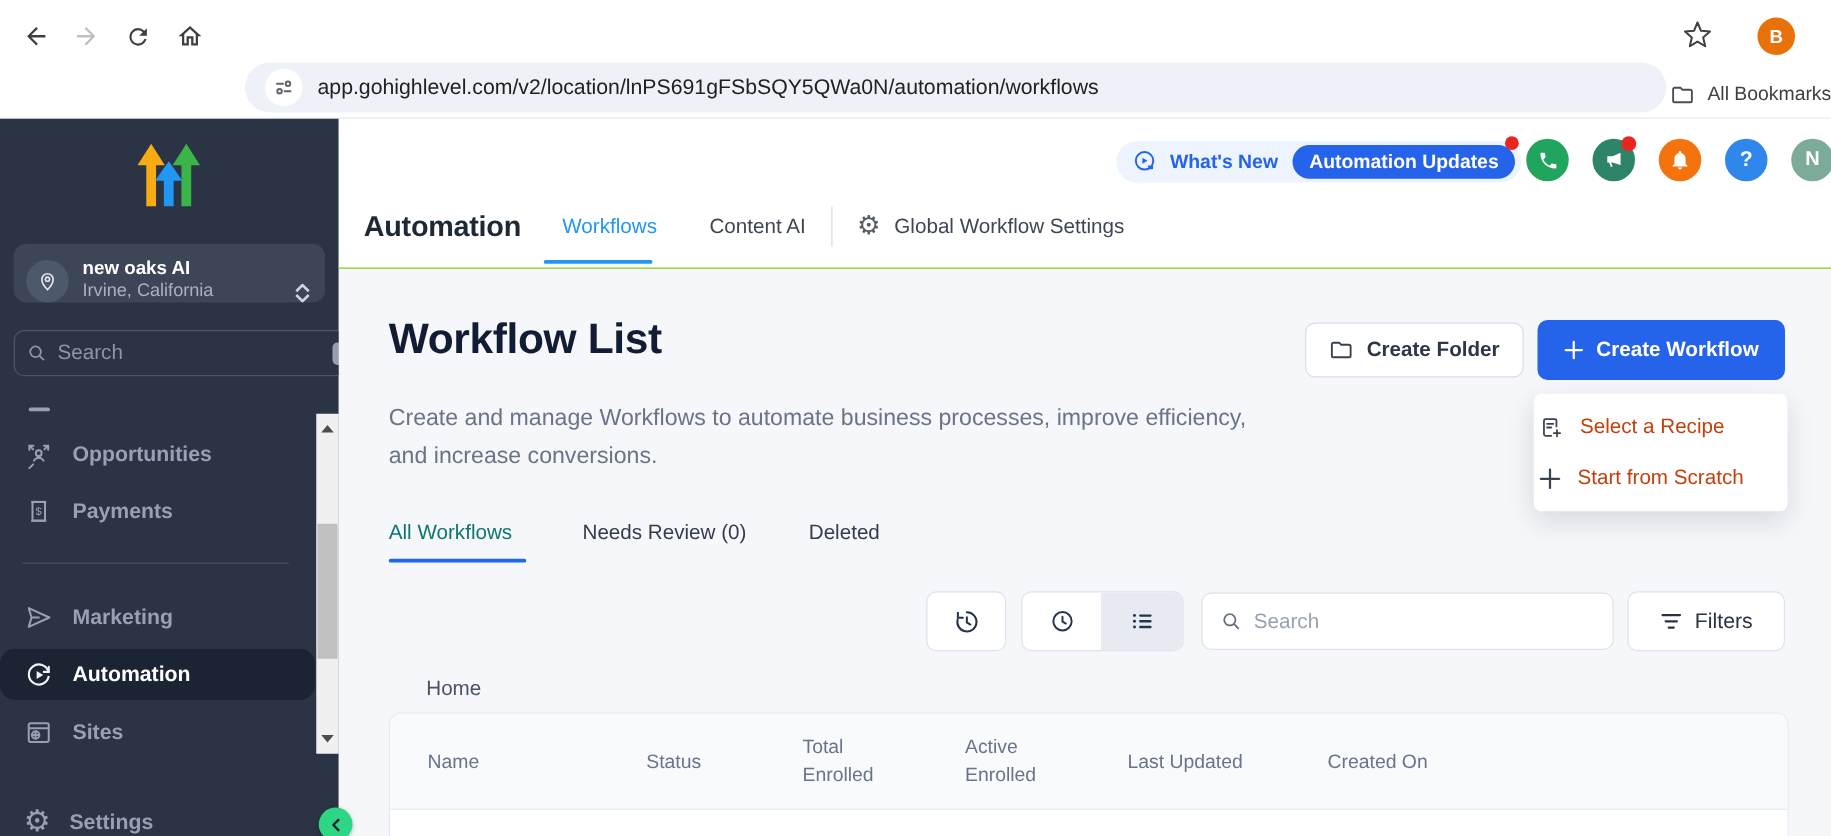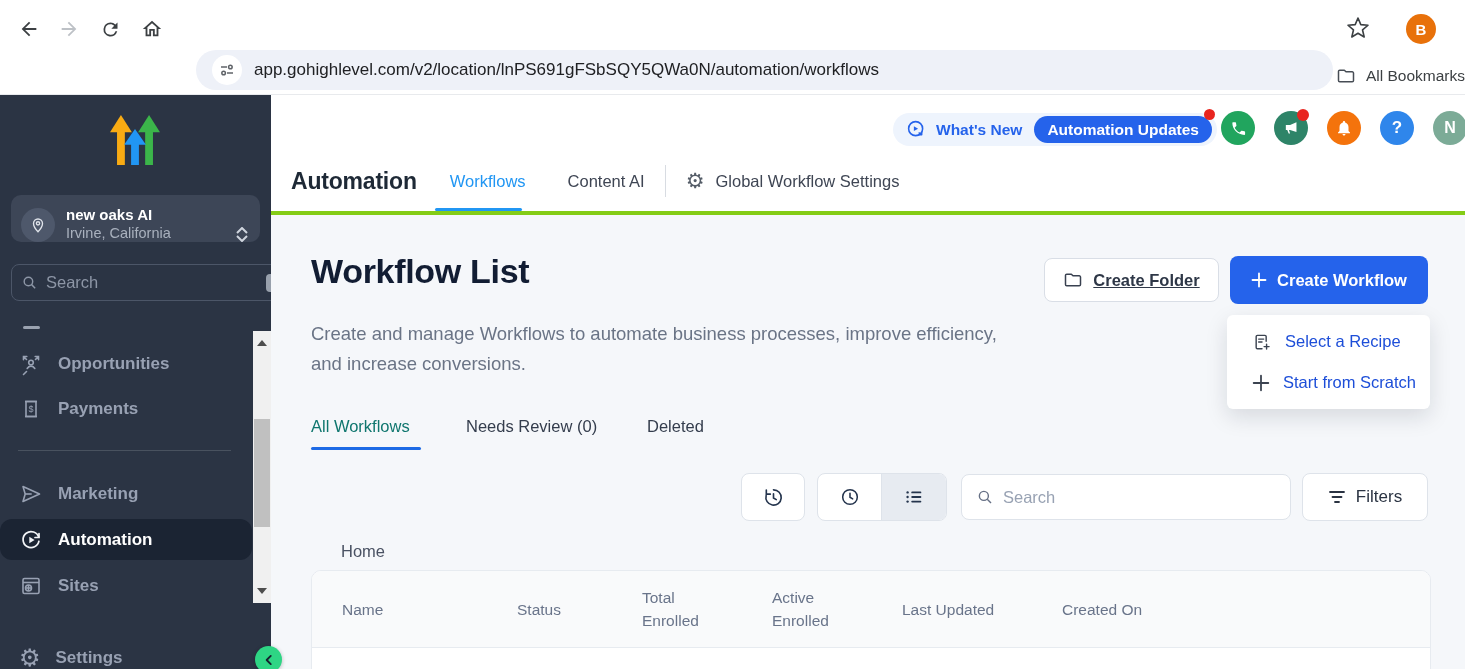--- a/index.html
+++ b/index.html
@@ -55,21 +55,21 @@
   .side-scrollbar { position:absolute; left:253px; top:236px; width:18px; height:272px; background:#f0f0f0; }
   .sb-arrow { position:absolute; left:4px; width:0; height:0; border-left:5px solid transparent; border-right:5px solid transparent; }
   .sb-arrow.up { top:9px; border-bottom:6px solid #4d4d4d; }
   .sb-arrow.down { bottom:9px; border-top:6px solid #4d4d4d; }
   .sb-thumb { position:absolute; left:1px; top:88px; width:16px; height:108px; background:#c0c0c0; }
   .collapse-btn { position:absolute; left:255px; top:551px; width:27px; height:27px; border-radius:50%;
     background:#2ed584; display:flex; align-items:center; justify-content:center; z-index:5; box-shadow:0 1px 4px rgba(0,0,0,.25); }
 
   
   .main { position:relative; width:1194px; height:574px; background:#f5f7fa; overflow:hidden; }
-  .main-header { position:absolute; top:0; left:0; width:1194px; height:120px; background:#fff; border-bottom:4px solid #84cc16; }
+  .main-header { position:absolute; top:0; left:0; width:1194px; height:120px; background:#fff; border-bottom:1px solid #84cc16; }
   .whats-new-pill { position:absolute; left:622px; top:18px; height:33px; background:#eef4fd; border-radius:17px;
     display:flex; align-items:center; padding:0 5px 0 13px; }
   .wn-label { color:#2563eb; font-size:15.5px; font-weight:700; margin:0 12px 0 9px; }
   .au-pill { position:relative; background:#2563eb; color:#fff; border-radius:14px; height:27px;
     display:flex; align-items:center; padding:0 13px; font-size:15.5px; font-weight:700; }
   .red-dot { position:absolute; width:11px; height:11px; background:#e8251f; border-radius:50%; }
   .au-pill .red-dot { right:-3px; top:-7px; }
   .circle-row { position:absolute; top:16px; right:-2px; display:flex; gap:19px; }
   .icon-circle { position:relative; width:34px; height:34px; border-radius:50%; display:flex; align-items:center; justify-content:center; color:#fff; }
   .icon-circle.phone { background:#21a55e; }
@@ -87,27 +87,27 @@
   .global-settings { display:flex; align-items:center; margin-left:20px; color:#3f4654; }
   .global-settings .gs-label { font-size:16.5px; margin-left:11px; }
   .wf-underline { position:absolute; left:164px; top:113px; width:87px; height:3px; background:#2196f3; border-radius:2px; }
 
   .h1-title { position:absolute; left:40px; top:157px; font-size:34px; font-weight:700; color:#121d33; letter-spacing:-0.3px; }
   .h1-desc { position:absolute; left:40px; top:224px; width:700px; font-size:18.5px; line-height:30px; color:#6a7486; }
 
   .btn { display:flex; align-items:center; justify-content:center; border-radius:8px; cursor:pointer; }
   .create-folder-btn { position:absolute; left:773px; top:163px; width:175px; height:44px; background:#fff;
     border:1px solid #d9dee6; color:#2e3747; font-size:16.5px; font-weight:600; }
-  .create-folder-btn span { margin-left:10px;text-decoration:underline; }
+  .create-folder-btn span { margin-left:10px; }
   .create-workflow-btn { position:absolute; left:959px; top:161px; width:198px; height:48px; background:#2563eb;
     color:#fff; font-size:16.5px; font-weight:600; }
   .create-workflow-btn span { margin-left:10px; }
   .cw-dropdown { position:absolute; left:956px; top:220px; width:203px; height:94px; background:#fff;
     border-radius:6px; box-shadow:0 8px 22px rgba(16,24,40,.13); padding:6px 0; }
-  .dd-item { height:41px; display:flex; align-items:center; padding-left:25px; color:#1d4ed8; font-size:16.5px; }
+  .dd-item { height:41px; display:flex; align-items:center; padding-left:4px; color:#c2410c; font-size:16.5px; }
   .dd-item .dd-label { margin-left:13px; }
 
   .list-tab { position:absolute; top:322px; font-size:16.5px; font-weight:500; color:#343d4d; }
   .list-tab.active { color:#0f766e; }
   .list-tabs-underline { position:absolute; left:40px; top:352px; width:110px; height:3px; background:#1d6ae5; border-radius:2px; }
 
   .tool-btn { position:absolute; top:378px; height:48px; background:#fff; border:1px solid #dee3ea; border-radius:8px;
     display:flex; align-items:center; justify-content:center; color:#24344d; }
   .seg-group { position:absolute; left:546px; top:378px; width:130px; height:48px; border:1px solid #dee3ea;
     border-radius:8px; overflow:hidden; display:flex; background:#fff; }

